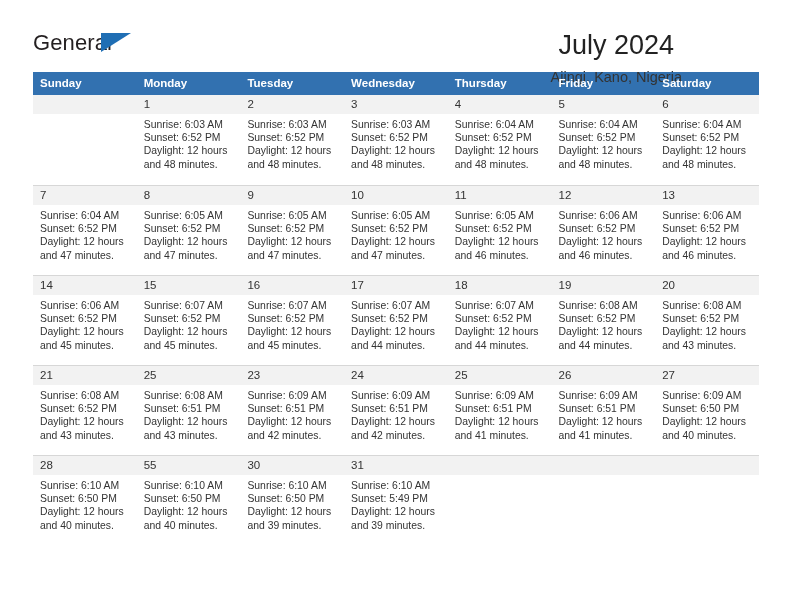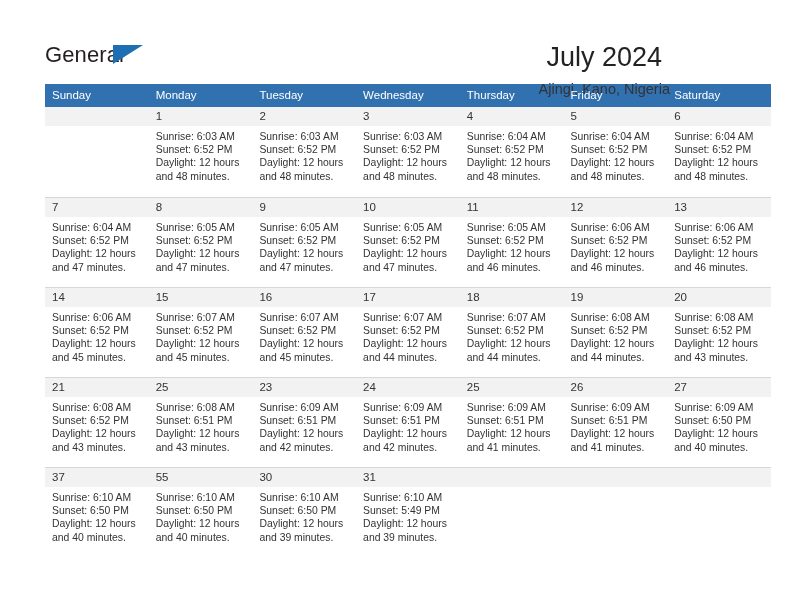--- a/index.html
+++ b/index.html
@@ -12,21 +12,21 @@
     width: 792px;
     height: 612px;
     font-family: "Liberation Sans", sans-serif;
     color: #222222;
     overflow: hidden;
   }
 
   .page {
     width: 715px;
     height: 612px;
-    padding: 12px;
+    padding: 0;
     position: relative;
     border-radius: 11px;
   }
 
   
   .header {
     display: flex;
     align-items: flex-start;
     justify-content: space-between;
     padding: 30px 33px 0 33px;
@@ -88,21 +88,21 @@
     margin: 0 33px;
     width: 726px;
     border-collapse: collapse;
     table-layout: fixed;
   }
 
   .calendar th {
     background: #3271b0;
     color: #ffffff;
     font-size: 11.5px;
-    font-weight: normal;
+    font-weight: bold;
     text-align: left;
     padding: 5px 0 6px 7px;
     height: 22px;
     border: none;
   }
 
   .calendar td {
     vertical-align: top;
     padding: 0;
     border: none;
@@ -480,21 +480,21 @@
                 <div>Sunset: 6:50 PM</div>
                 <div>Daylight: 12 hours</div>
                 <div>and 40 minutes.</div>
               </div>
             </div>
           </td>
         </tr>
         <tr>
           <td>
             <div class="daycell">
-              <div class="daynum-band">37</div>
+              <div class="daynum-band">28</div>
               <div class="day-info">
                 <div>Sunrise: 6:10 AM</div>
                 <div>Sunset: 6:50 PM</div>
                 <div>Daylight: 12 hours</div>
                 <div>and 40 minutes.</div>
               </div>
             </div>
           </td>
           <td>
             <div class="daycell">

